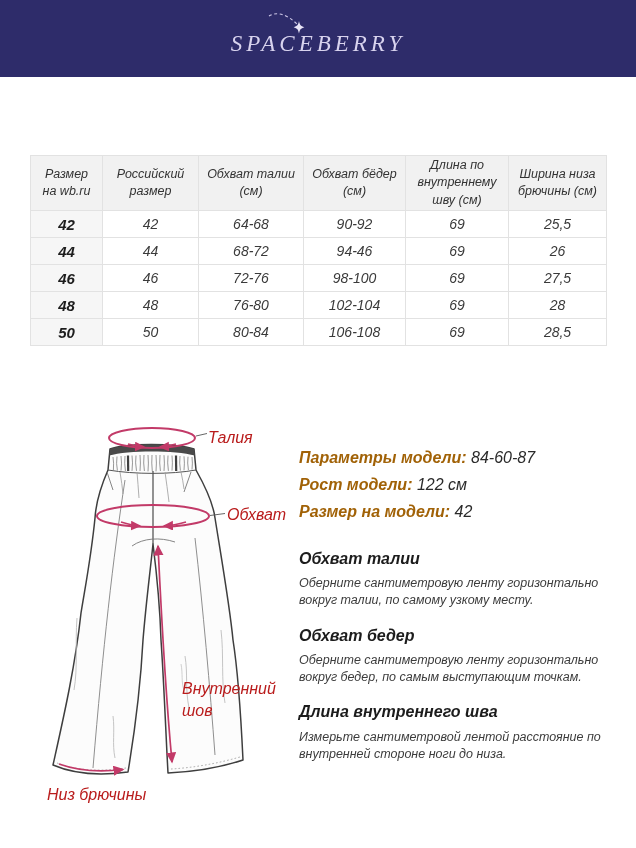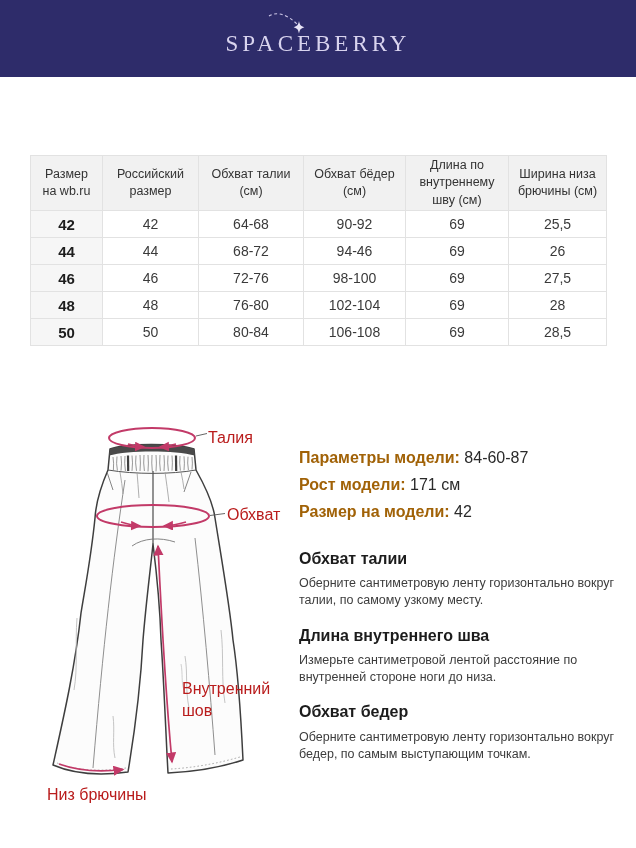--- a/index.html
+++ b/index.html
@@ -1,17 +1,17 @@
 <!DOCTYPE html>
 <html><head>
 <meta charset="utf-8">
 <style>
   html,body{margin:0;padding:0;}
   body{font-family:"Liberation Sans",sans-serif;background:#ffffff;}
-  .page{position:relative;width:636px;height:848px;background:#ffffff;overflow:hidden;}
+  .page{position:relative;width:636px;height:848px;background:#ffffff;overflow:hidden;font-style:italic;}
 
   
   .banner{position:absolute;left:0;top:0;width:636px;height:77px;background:#2e2c6a;}
   .logo-wrap{position:absolute;left:0;top:0;width:100%;height:100%;display:flex;align-items:center;justify-content:center;}
   .logo-text{font-family:"Liberation Serif",serif;font-size:23px;letter-spacing:4px;color:#d8d3ee;padding-top:10px;}
   .logo-star{position:absolute;left:266px;top:11px;}
 
   
   .size-table{position:absolute;left:30px;top:155px;border-collapse:collapse;table-layout:fixed;width:576px;}
   .size-table col:nth-child(1){width:72px;}
@@ -207,32 +207,32 @@
     <path d="M 185,97.5 L 200,95.5" stroke="#555555" stroke-width="0.9"></path>
   </svg>
 
   <div class="diagram-label label-waist">Талия</div>
   <div class="diagram-label label-hips">Обхват</div>
   <div class="diagram-label label-inseam">Внутренний шов</div>
   <div class="diagram-label label-hem">Низ брючины</div>
 
   <div class="model-info" id="model-info">
       <div class="mi-line"><span class="mi-label">Параметры модели:</span><span> 84-60-87</span></div>
-      <div class="mi-line"><span class="mi-label">Рост модели:</span><span> 171 см</span></div>
+      <div class="mi-line"><span class="mi-label">Рост модели:</span><span> 122 см</span></div>
       <div class="mi-line"><span class="mi-label">Размер на модели:</span><span> 42</span></div>
     </div>
 
   <div class="instructions" id="instructions">
       <div class="instr-section">
         <div class="instr-title">Обхват талии</div>
         <p class="instr-text">Оберните сантиметровую ленту горизонтально вокруг талии, по самому узкому месту.</p>
       </div>
       <div class="instr-section">
+        <div class="instr-title">Обхват бедер</div>
+        <p class="instr-text">Оберните сантиметровую ленту горизонтально вокруг бедер, по самым выступающим точкам.</p>
+      </div>
+      <div class="instr-section">
         <div class="instr-title">Длина внутреннего шва</div>
         <p class="instr-text">Измерьте сантиметровой лентой расстояние по внутренней стороне ноги до низа.</p>
       </div>
-      <div class="instr-section">
-        <div class="instr-title">Обхват бедер</div>
-        <p class="instr-text">Оберните сантиметровую ленту горизонтально вокруг бедер, по самым выступающим точкам.</p>
-      </div>
     </div>
 
 </div>
 
 </body></html>

